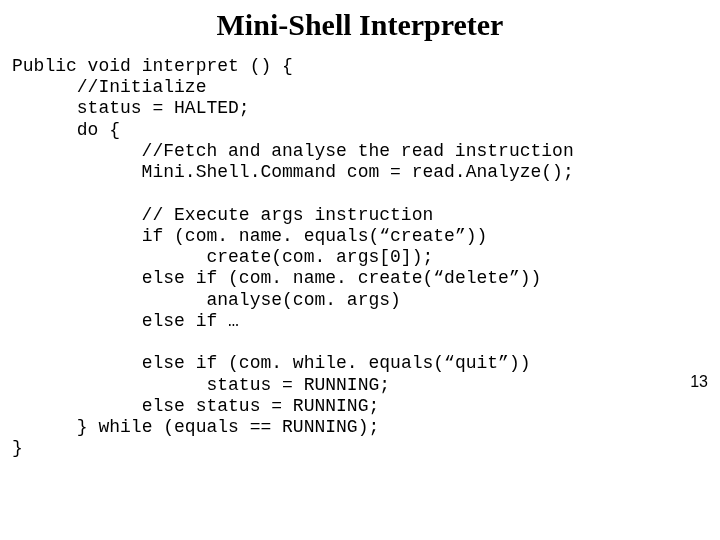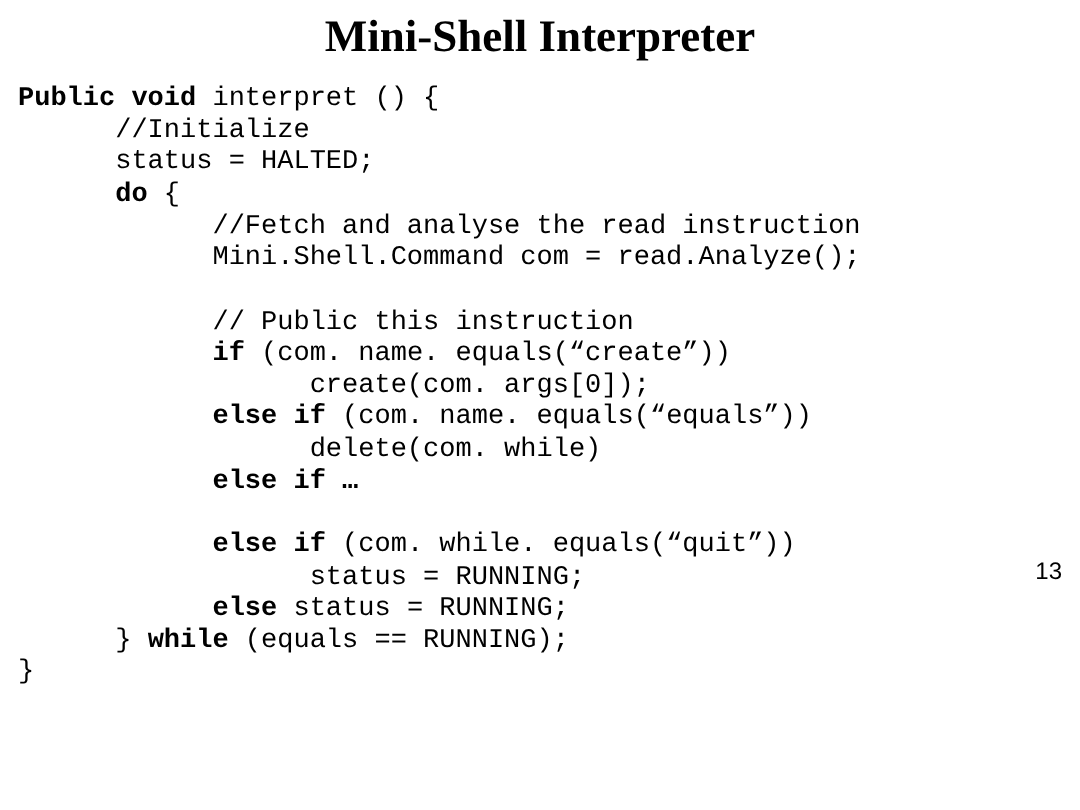--- a/index.html
+++ b/index.html
@@ -26,21 +26,21 @@
     padding-bottom: 14px;
   }
   .code {
     font-family: "Courier New", Courier, monospace;
     font-size: 18px;
     line-height: 1.18;
     white-space: pre;
     padding-left: 12px;
   }
   .code b {
-    font-weight: bold;
+    font-weight: normal;
   }
   .pagenum {
     position: absolute;
     right: 12px;
     bottom: 6px;
     font-family: Arial, sans-serif;
     font-size: 16px;
   }
 </style>
 </head>
@@ -49,25 +49,25 @@
 <div class="slide">
   <div class="title">Mini-Shell Interpreter</div>
 
   <div class="code"><b>Public void</b><span> interpret () {</span>
 <span>      //Initialize</span>
 <span>      status = HALTED;</span>
 <span>      </span><b>do</b><span> {</span>
 <span>            //Fetch and analyse the read instruction</span>
 <span>            Mini.Shell.Command com = read.Analyze();</span>
 <span></span>
-<span>            // Public this instruction</span>
+<span>            // Execute args instruction</span>
 <span>            </span><b>if</b><span> (com. name. equals(“create”))</span>
 <span>                  create(com. args[0]);</span>
-<span>            </span><b>else if</b><span> (com. name. equals(“equals”))</span>
-<span>                  delete(com. while)</span>
+<span>            </span><b>else if</b><span> (com. name. create(“delete”))</span>
+<span>                  analyse(com. args)</span>
 <span>            </span><b>else if …</b>
 <span></span>
 <span>            </span><b>else if</b><span> (com. while. equals(“quit”))</span>
 <span>                  status = RUNNING;</span>
 <span>            </span><b>else</b><span> status = RUNNING;</span>
 <span>      } </span><b>while</b><span> (equals == RUNNING);</span>
 <span>}</span></div>
 
   <div class="pagenum">13</div>
 </div>

